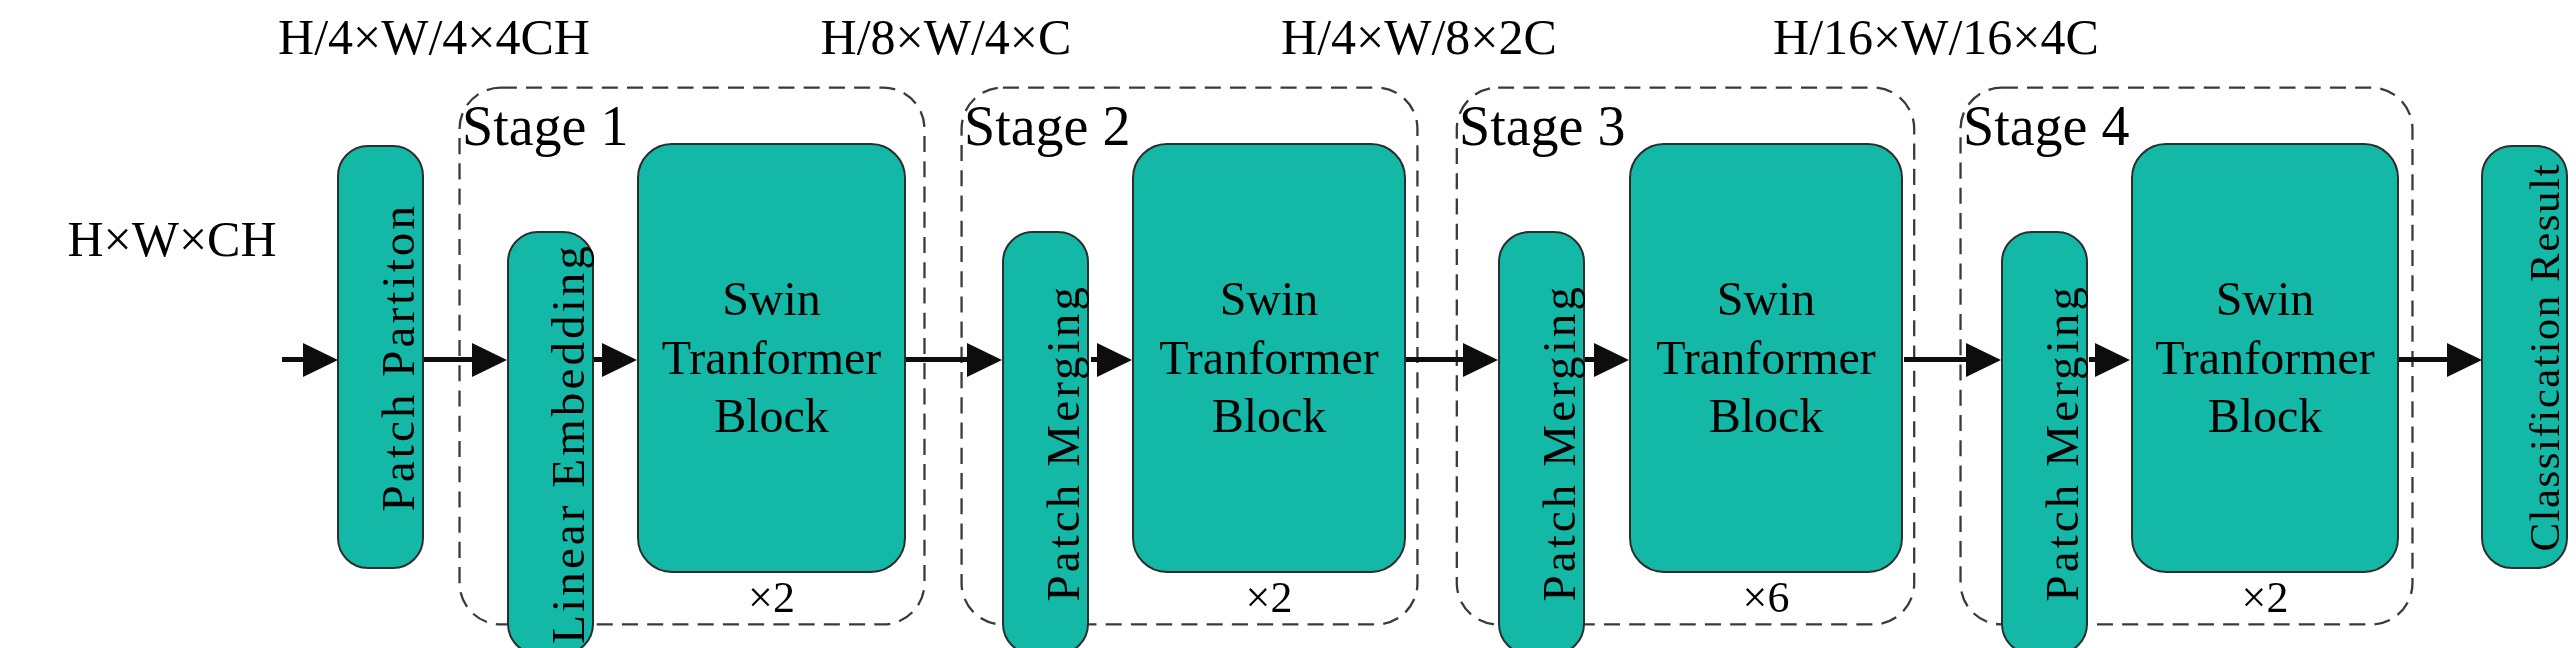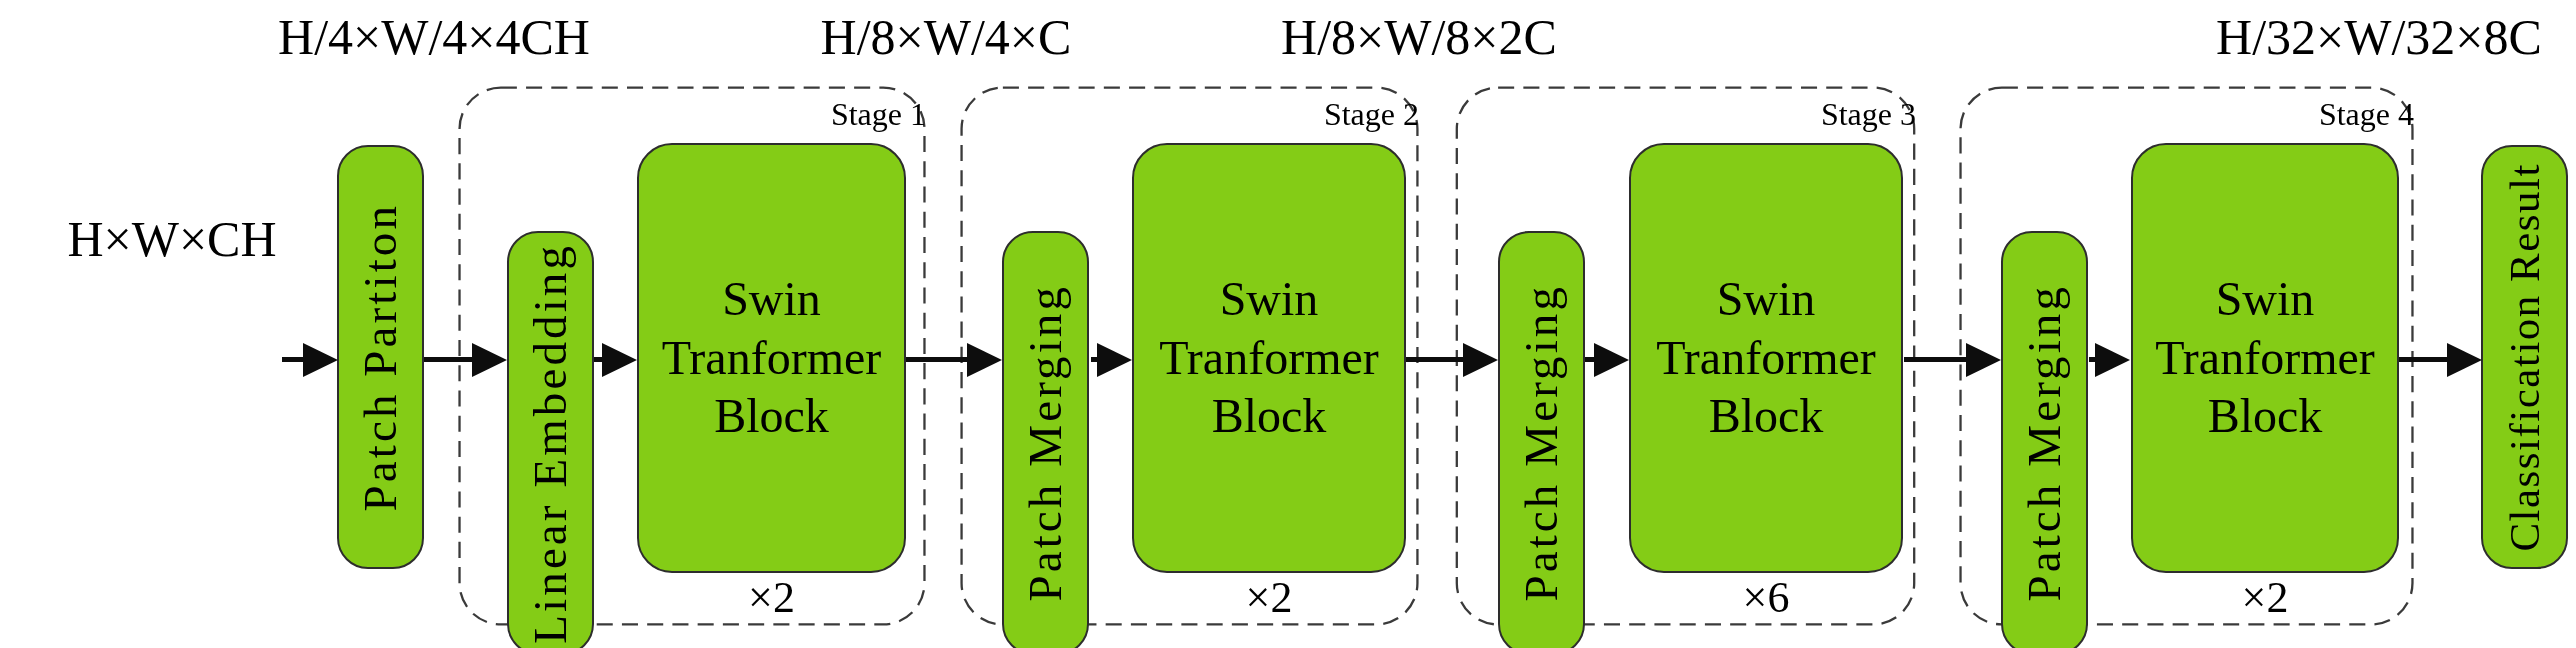--- a/index.html
+++ b/index.html
@@ -36,24 +36,24 @@
     line-height: 1;
     white-space: nowrap;
     margin-left: 14px;
   }
 
   
   .solid-box {
     position: absolute;
     box-sizing: border-box;
     border: 2.3px solid #2d2d2d;
-    background: #84cc16;
+    background: #14b8a6;
     display: flex;
     align-items: center;
-    justify-content: center;
+    justify-content: flex-end;
   }
   .images-box {
     left: 15.3px; top: 272px; width: 266px; height: 174px;
     border-radius: 37px;
     font-size: 60px;
   }
   .vbox {
     top: 145px; height: 424px; width: 87px;
     border-radius: 31px;
   }
@@ -88,22 +88,22 @@
     height: 540px;
   }
   .stage .outline {
     position: absolute;
     left: 0; top: 0;
     display: block;
   }
   .stage-title {
     position: absolute;
     top: 12.2px; left: 4px; right: 0;
-    text-align: right;
-    font-size: 32px;
+    text-align: left;
+    font-size: 56px;
     line-height: 1;
   }
   .stage .solid-box { position: absolute; }
   .mult {
     position: absolute;
     top: 490px;
     text-align: center;
     font-size: 44px;
     line-height: 1;
   }
@@ -130,22 +130,22 @@
     margin-left: -3.8px;
   }
 </style>
 </head>
 <body>
 
 <div class="canvas">
 
   <div class="dim-label" style="left:434px">H/4×W/4×4CH</div>
   <div class="dim-label" style="left:946px">H/8×W/4×C</div>
-  <div class="dim-label" style="left:1419px">H/8×W/8×2C</div>
-  <div class="dim-label" style="left:2379px">H/32×W/32×8C</div>
+  <div class="dim-label" style="left:1419px">H/4×W/8×2C</div>
+  <div class="dim-label" style="left:1936px">H/16×W/16×4C</div>
 
   <div class="input-dim" style="left:158px">H×W×CH</div>
 
 
   <div class="solid-box vbox pp-box">
     <span class="vtext">Patch Partiton</span>
   </div>
 
   <div class="stage" style="left:458px;width:468px">
     <svg class="outline" width="468" height="540" viewBox="0 0 612 706">

